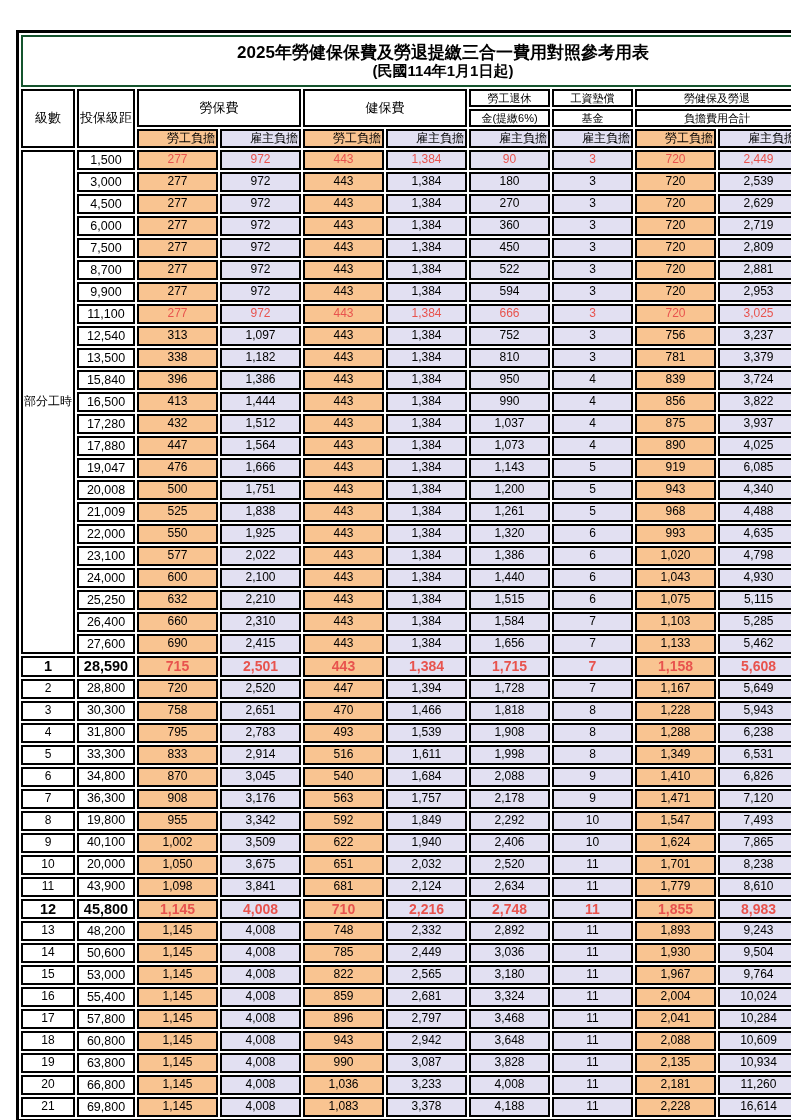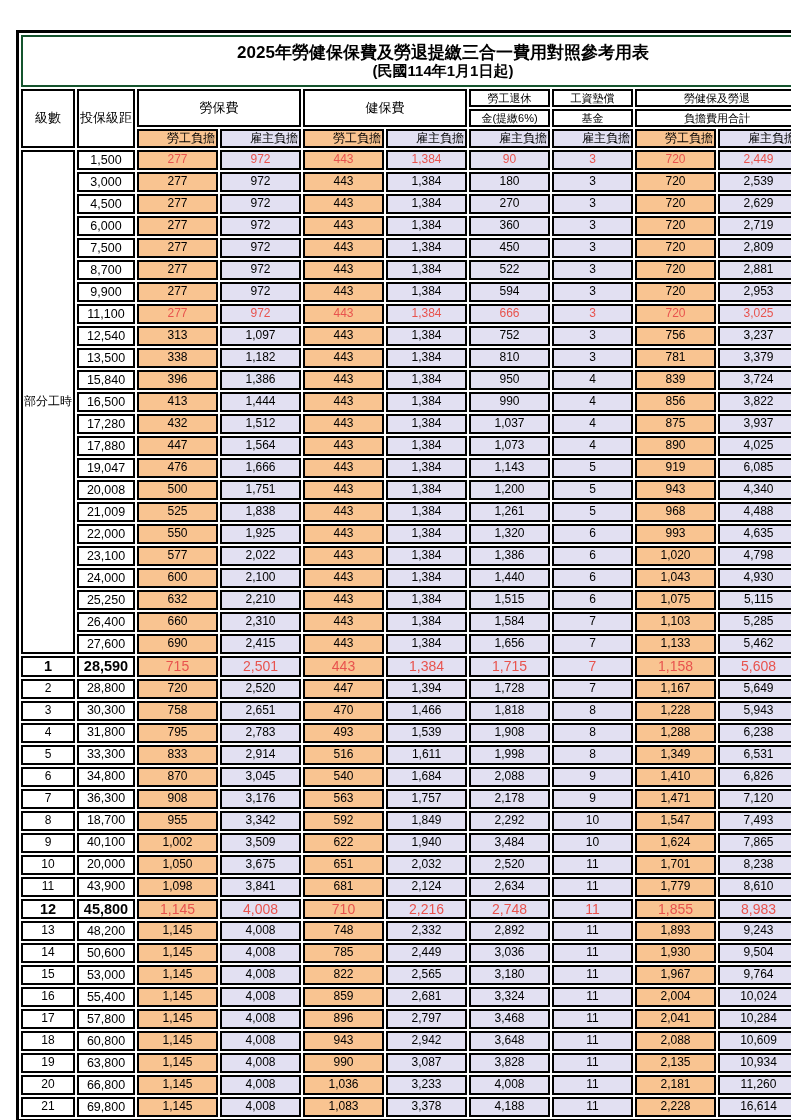--- a/index.html
+++ b/index.html
@@ -18,21 +18,21 @@
   td.hd2{font-size:11px;height:14px;}
   td.sub{font-size:12px;height:15px;padding-left:28px;}
   td.emp{background:#F9C491;}
   td.er{background:#E2E0F2;}
   td.lv,td.br,td.rm{background:#fff;}
   td.br{font-size:12.5px;}
   td.rm{font-size:10px;font-weight:bold;color:#E8534E;padding:0;}
   td.red{color:#E8534E;}
   tr.big td{font-size:14px;}
   tr.big td.br,tr.big td.lv{font-weight:bold;font-size:14.5px;}
-  tr.big td.red{font-weight:normal;}
+  tr.big td.red{font-weight:bold;}
   tr.big td.rm{font-size:9.5px;}
 </style>
 </head>
 <body>
 
 <div class="sheet">
   <div class="tablewrap">
     <table>
       <colgroup>
         <col style="width:52px">
@@ -444,39 +444,39 @@
             <td class="emp">563</td>
             <td class="er">1,757</td>
             <td class="er">2,178</td>
             <td class="er">9</td>
             <td class="emp">1,471</td>
             <td class="er">7,120</td>
             <td class="rm"></td>
           </tr>
           <tr>
             <td class="lv">8</td>
-            <td class="br">18,700</td>
+            <td class="br">19,800</td>
             <td class="emp">955</td>
             <td class="er">3,342</td>
             <td class="emp">592</td>
             <td class="er">1,849</td>
             <td class="er">2,292</td>
             <td class="er">10</td>
             <td class="emp">1,547</td>
             <td class="er">7,493</td>
             <td class="rm"></td>
           </tr>
           <tr>
             <td class="lv">9</td>
             <td class="br">40,100</td>
             <td class="emp">1,002</td>
             <td class="er">3,509</td>
             <td class="emp">622</td>
             <td class="er">1,940</td>
-            <td class="er">3,484</td>
+            <td class="er">2,406</td>
             <td class="er">10</td>
             <td class="emp">1,624</td>
             <td class="er">7,865</td>
             <td class="rm"></td>
           </tr>
           <tr>
             <td class="lv">10</td>
             <td class="br">20,000</td>
             <td class="emp">1,050</td>
             <td class="er">3,675</td>

